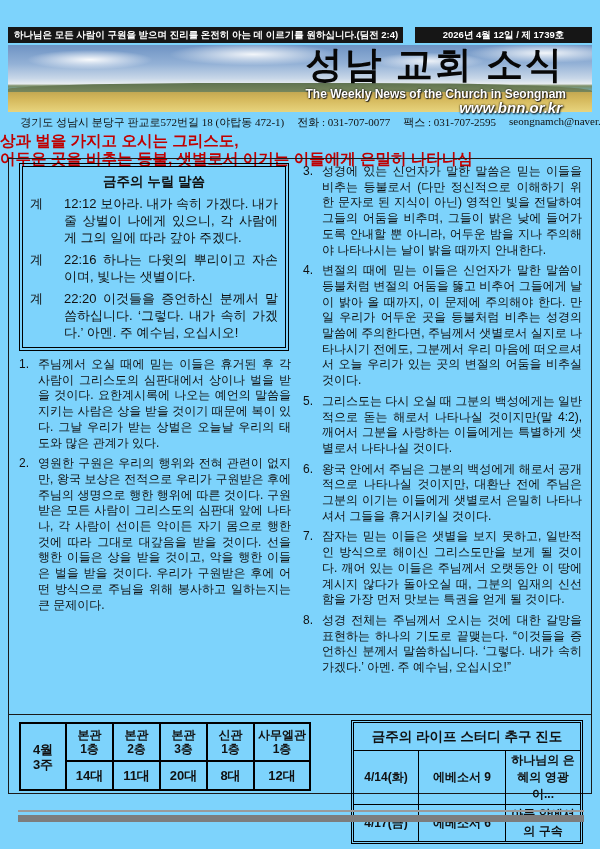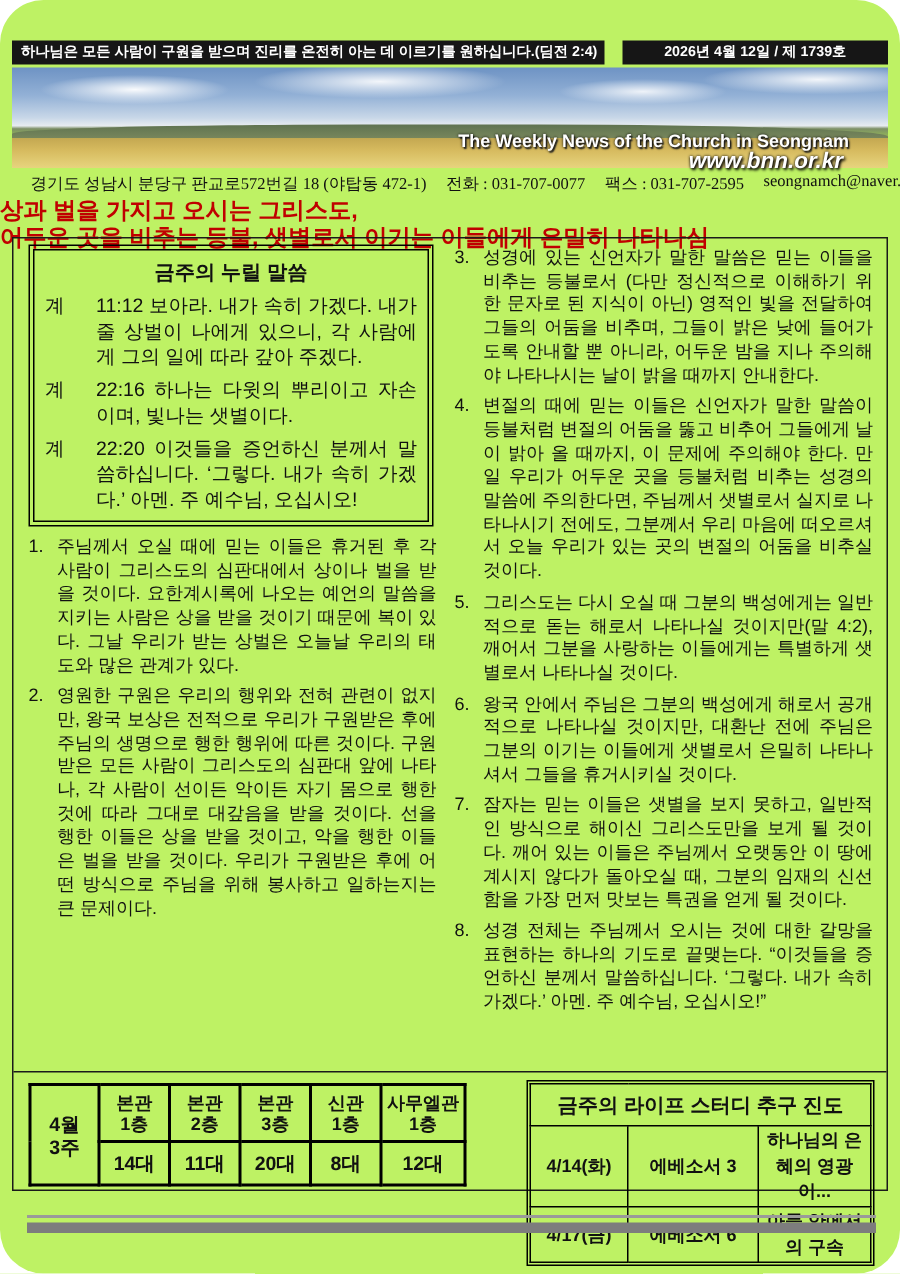--- a/index.html
+++ b/index.html
@@ -1,17 +1,17 @@
 <!DOCTYPE html>
 <html><head>
 <meta charset="utf-8">
 <style>
   html,body{margin:0;padding:0;background:#fff;}
-  .page{position:relative;width:600px;height:849px;background:#bef264;overflow:hidden;
-        font-family:"Liberation Sans","DejaVu Sans",sans-serif;color:#111;border-radius:29px;}
+  .page{position:relative;width:600px;height:849px;background:#7dd3fc;overflow:hidden;
+        font-family:"Liberation Sans","DejaVu Sans",sans-serif;color:#111;}
 
   
   .topbar{position:absolute;left:8px;right:8px;top:27px;height:16px;display:flex;gap:12px;}
   .topbar-seg{background:#161616;color:#fff;font-size:9.5px;font-weight:bold;
               line-height:16px;padding:0 6px;white-space:nowrap;overflow:hidden;}
   .topbar-seg.l{flex:1;}
   .topbar-seg.r{flex:0 0 auto;text-align:center;min-width:165px;}
 
   
   .masthead{position:absolute;left:8px;right:8px;top:45px;height:67px;overflow:visible;
@@ -92,20 +92,21 @@
 
 <div class="page">
 
   <div class="topbar">
     <div class="topbar-seg l">하나님은 모든 사람이 구원을 받으며 진리를 온전히 아는 데 이르기를 원하십니다.(딤전 2:4)</div>
     <div class="topbar-seg r">2026년 4월 12일  / 제 1739호</div>
   </div>
 
   <div class="masthead">
     <div class="hills"></div>
+    <div class="mast-title">성남 교회 소식</div>
     <div class="mast-sub">The Weekly News of the Church in Seongnam</div>
     <div class="mast-url">www.bnn.or.kr</div>
   </div>
 
   <div class="address">
     <span>경기도 성남시 분당구 판교로572번길 18 (야탑동 472-1)</span>
     <span>전화 : 031-707-0077</span>
     <span>팩스 : 031-707-2595</span>
     <span>seongnamch@naver.com</span>
   </div>
@@ -116,21 +117,21 @@
   </div>
 
   <div class="content-box">
     <div class="columns">
 
       <div class="col col-left">
         <div class="verse-box">
           <div class="verse-box-title">금주의 누릴 말씀</div>
           <div class="verse">
             <span class="vref">계</span>
-            <span class="vtext">11:12 보아라. 내가 속히 가겠다. 내가 줄 상벌이 나에게 있으니, 각 사람에게 그의 일에 따라 갚아 주겠다.</span>
+            <span class="vtext">12:12 보아라. 내가 속히 가겠다. 내가 줄 상벌이 나에게 있으니, 각 사람에게 그의 일에 따라 갚아 주겠다.</span>
           </div>
           <div class="verse">
             <span class="vref">계</span>
             <span class="vtext">22:16 하나는 다윗의 뿌리이고 자손이며, 빛나는 샛별이다.</span>
           </div>
           <div class="verse">
             <span class="vref">계</span>
             <span class="vtext">22:20 이것들을 증언하신 분께서 말씀하십니다. ‘그렇다. 내가 속히 가겠다.’ 아멘. 주 예수님, 오십시오!</span>
           </div>
         </div>
@@ -211,21 +212,21 @@
         </table>
 
       <div class="study-wrap">
         <table class="study-table">
           <tbody>
               <tr>
             <td class="st-title" colspan="3">금주의 라이프 스터디 추구 진도</td>
           </tr>
           <tr>
             <td class="st-date">4/14(화)</td>
-            <td class="st-book">에베소서 3</td>
+            <td class="st-book">에베소서 9</td>
             <td class="st-topic">하나님의 은혜의 영광이...</td>
           </tr>
           <tr>
             <td class="st-date">4/17(금)</td>
             <td class="st-book">에베소서 6</td>
             <td class="st-topic">아들 안에서의 구속</td>
           </tr>
         </tbody>
           </table>
       </div>

